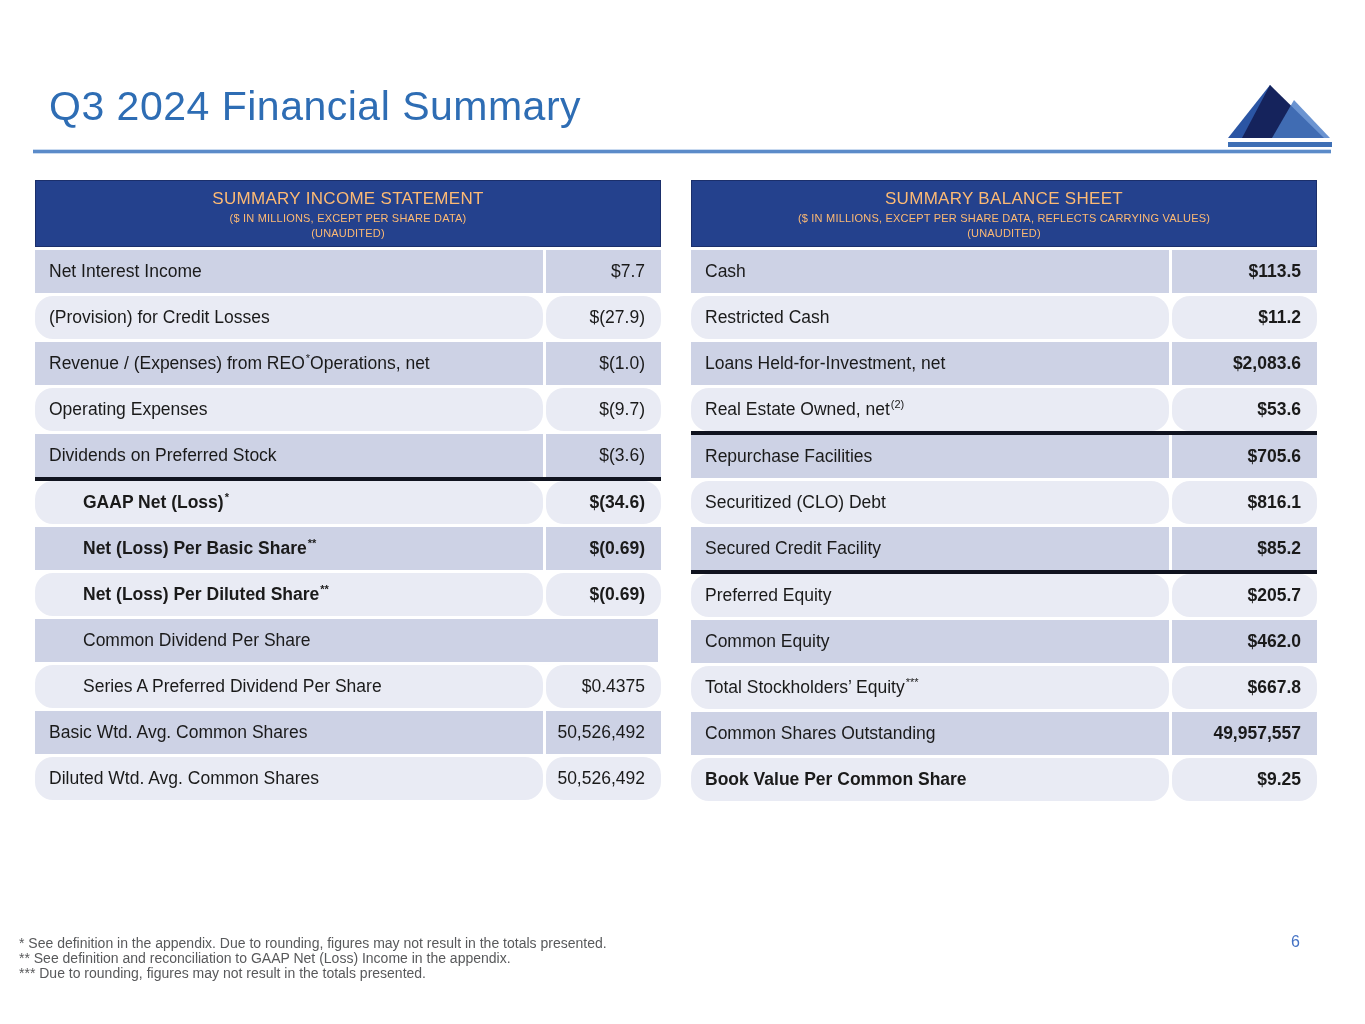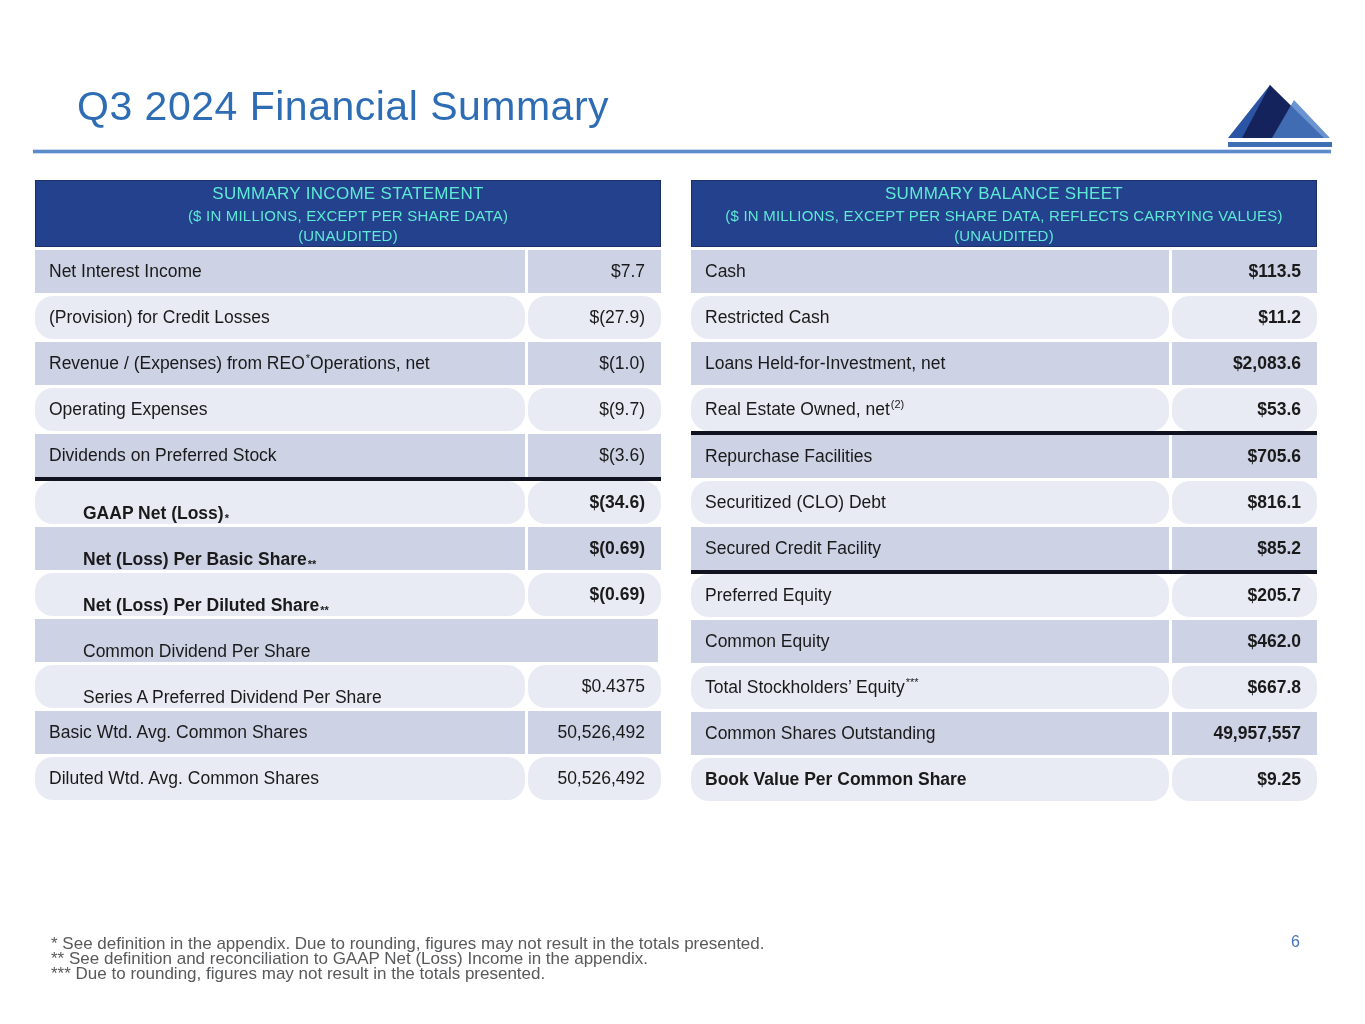--- a/index.html
+++ b/index.html
@@ -9,21 +9,21 @@
     position: relative;
     font-family: "Liberation Sans", sans-serif;
     color: #1a1a1a;
     overflow: hidden;
   }
 
   
   .slide-title {
     position: absolute; left: 49px; top: 86px;
     font-size: 41px; font-weight: 400; line-height: 1;
-    color: #2E6DB4; letter-spacing: 0.5px; margin-left: 28px;
+    color: #2E6DB4; letter-spacing: 0.5px;
   }
   .title-rule {
     position: absolute; left: 33px; top: 150px;
     width: 1298px; height: 3px;
     background: #5B8BC9;
     box-shadow: 0 -1px 0 #c9daf0, 0 1px 0 #c9daf0;
   }
   .logo {
     position: absolute; left: 1228px; top: 82px;
     width: 104px; height: 66px;
@@ -31,53 +31,53 @@
 
   
   .fin-table { position: absolute; top: 180px; width: 626px; }
   #income-table  { left: 35px;  }
   #balance-table { left: 691px; }
 
   .thead {
     height: 67px;
     background: #24418D;
     border: 1px solid #1b2f6b;
-    color: #5eead4;
+    color: #fdba74;
     display: flex; flex-direction: column;
     align-items: center; justify-content: center;
     text-align: center;
     gap: 3px;
   }
   .thead .t1 { font-size: 17px; letter-spacing: 0.3px; }
-  .thead .t2 { font-size: 15px; letter-spacing: 0.2px; }
+  .thead .t2 { font-size: 11px; letter-spacing: 0.2px; }
 
   .tbody { display: flex; flex-direction: column; gap: 3px; margin-top: 3px; }
 
   .row { display: flex; height: 43px; font-size: 17.5px; }
   .row.dark  .cell { background: #CDD2E5; }
   .row.light .cell { background: #E9EBF4; border-radius: 18px; }
   .cell { display: flex; align-items: center; }
   .cell.label { flex: 1; padding-left: 14px; margin-right: 3px; }
-  .row.indent .cell.label { padding-left: 48px; align-items: flex-end; }
+  .row.indent .cell.label { padding-left: 48px; }
   .cell.value { justify-content: flex-end; padding-right: 16px; }
-  #income-table  .cell.value { width: 133px; }
+  #income-table  .cell.value { width: 115px; }
   #balance-table .cell.value { width: 145px; font-weight: bold; }
   .row.bold { font-weight: 700; }
 
   sup.fn {
     font-size: 11px; line-height: 0;
     position: relative; top: -6px; margin-left: 1px;
   }
 
   .total-sep { height: 4px; background: #10131F; margin: -3px 0; }
 
   
   .footnotes {
-    position: absolute; left: 51px; top: 936px;
-    font-size: 17px; line-height: 15px; color: #58595B;
+    position: absolute; left: 19px; top: 936px;
+    font-size: 14px; line-height: 15px; color: #58595B;
   }
   .page-number {
     position: absolute; left: 1291px; top: 933px;
     font-size: 16px; color: #4472C4;
   }
 </style>
 </head>
 <body>
 
 <div class="slide-title">Q3 2024 Financial Summary</div>

